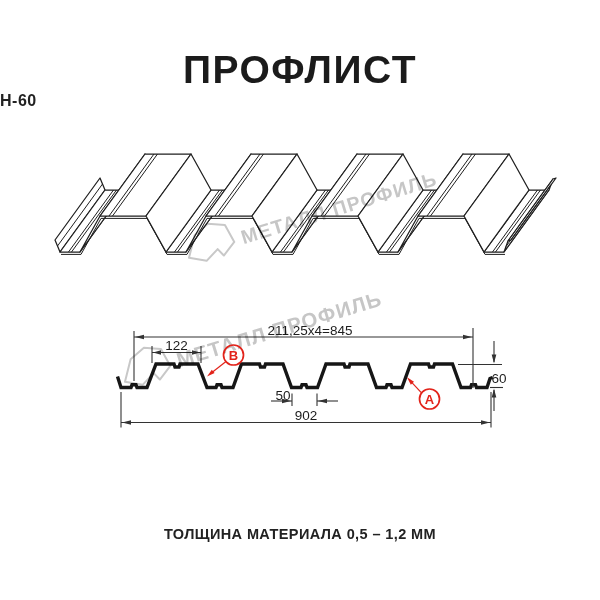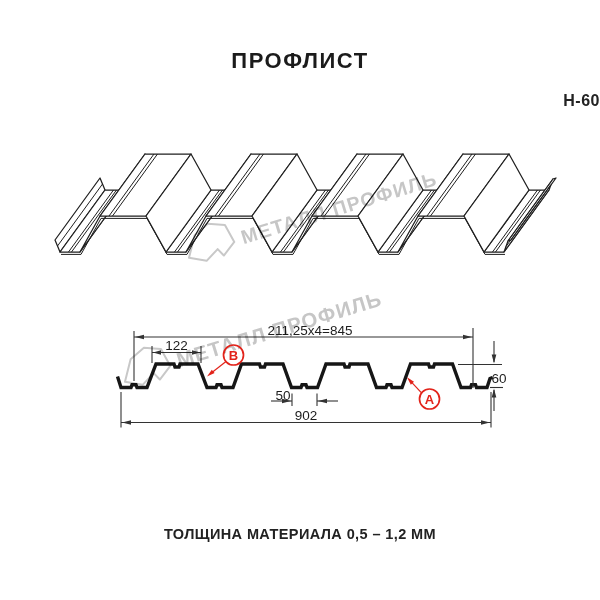--- a/index.html
+++ b/index.html
@@ -1,21 +1,21 @@
 <!DOCTYPE html>
 <html><head>
 <meta charset="utf-8">
 <style>
   html,body{margin:0;padding:0;}
   body{width:600px;height:600px;background:#ffffff;position:relative;overflow:hidden;
        font-family:"Liberation Sans", sans-serif;}
   .abs{position:absolute;}
-  .title{left:0;top:48px;width:600px;text-align:center;font-size:22px;font-weight:bold;
+  .title{left:0;top:48px;width:600px;text-align:center;font-size:39px;font-weight:bold;
          letter-spacing:1.5px;color:#1b1b1b;}
-  .subtitle{left:0;top:92px;width:600px;text-align:right;font-size:16px;font-weight:bold;
+  .subtitle{left:0;top:92px;width:600px;text-align:left;font-size:16px;font-weight:bold;
          letter-spacing:.5px;color:#222;}
   .footer{left:0;top:526px;width:600px;text-align:center;font-size:14.5px;font-weight:bold;
          letter-spacing:.4px;color:#222;}
   svg.draw{left:0;top:0;isolation:isolate;}
   .wmgroup{mix-blend-mode:multiply;}
   .wmtext{fill:#c6c6c6;font-weight:bold;letter-spacing:1.2px;}
   .dimtxt{fill:#1d1d1d;font-size:13.5px;}
   .redtxt{fill:#e2231a;font-size:13px;font-weight:bold;}
 </style>
 </head>

